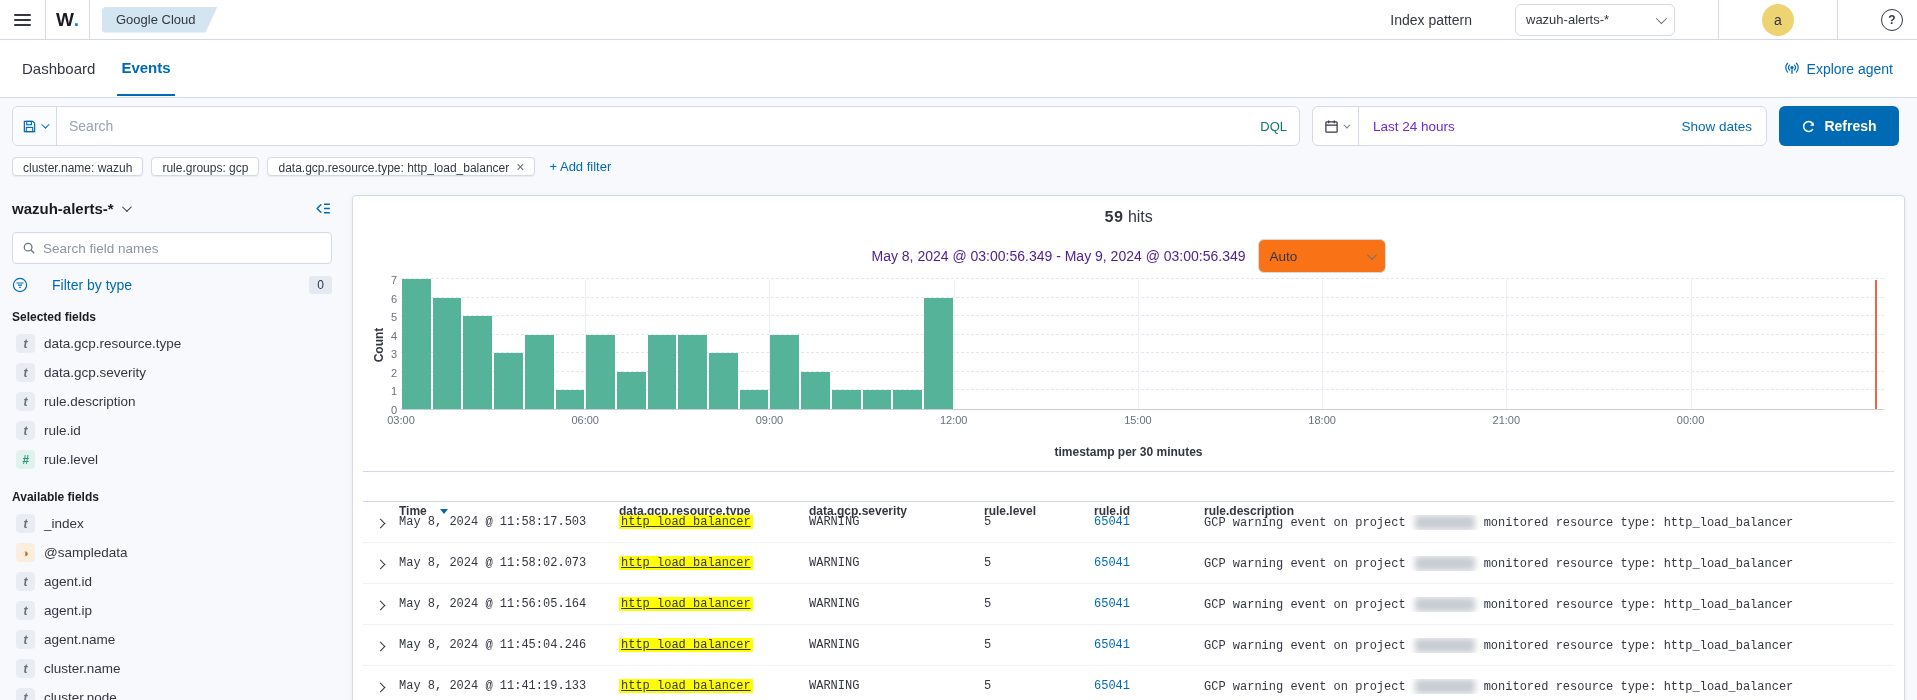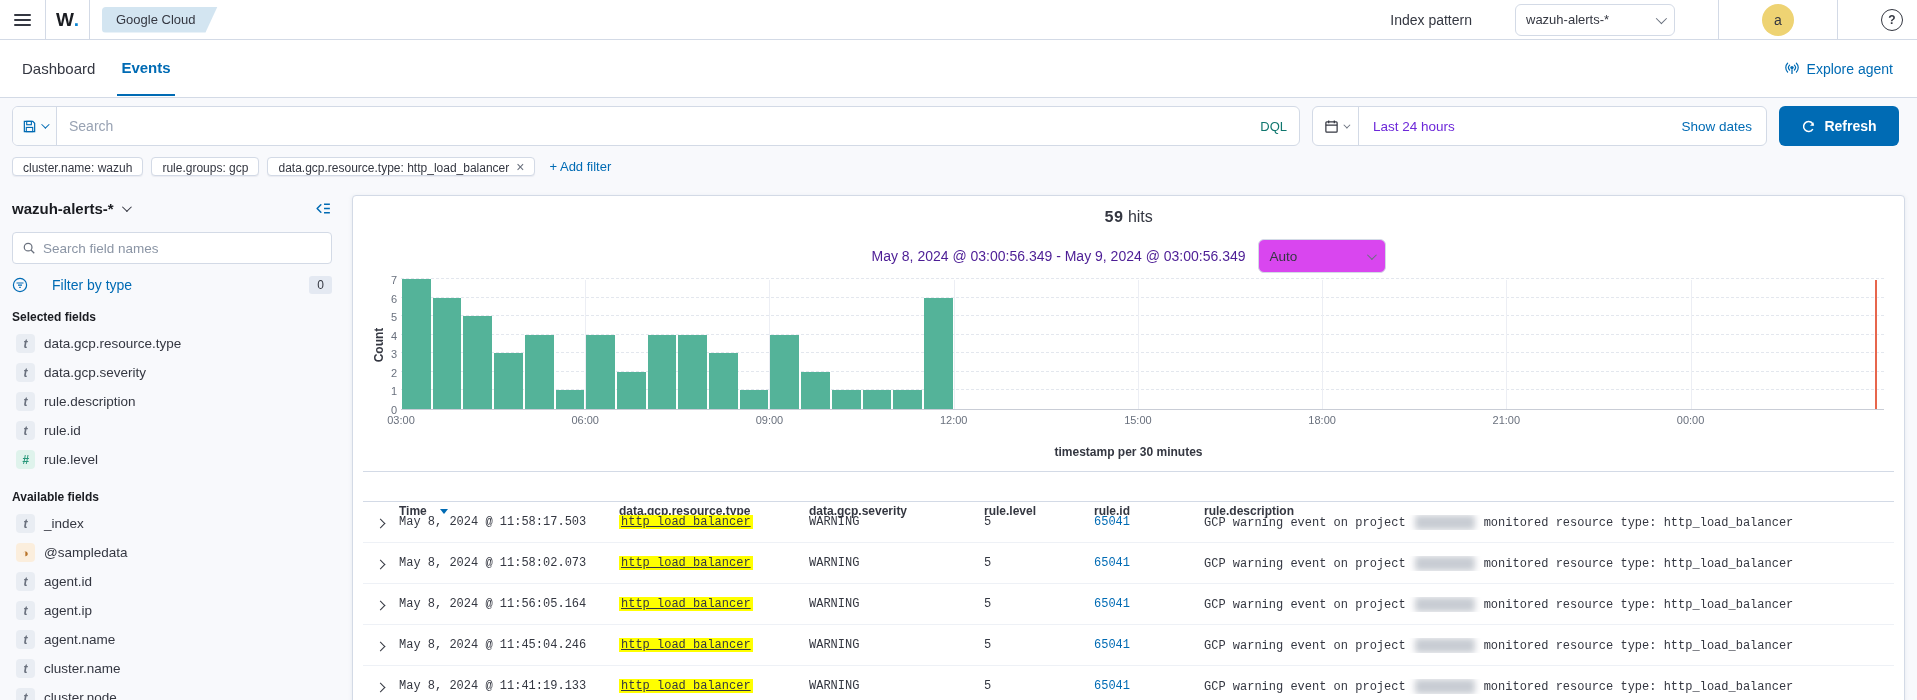--- a/index.html
+++ b/index.html
@@ -99,21 +99,21 @@
   .fname { font-size:13.5px; color:#343741; }
 
   
   .card { position:absolute; top:195px; left:352px; width:1553px; height:520px; background:#fff;
           border:1px solid #d3dae6; border-radius:4px; box-shadow:0 1px 4px rgba(152,162,179,.18);
           padding:8px 10px; }
   .hits-row { text-align:center; font-size:16px; margin-top:4px; }
   .hits-row b { font-weight:bold;font-family:Liberation Mono, monospace; }
   .range-row { margin-top:12px; display:flex; align-items:center; justify-content:center; gap:12px; }
   .range-lbl { font-size:14px; color:#4c1d95; }
-  .int-select { width:128px; height:34px; border:1px solid #d3dae6; border-radius:6px; background:#d946ef;
+  .int-select { width:128px; height:34px; border:1px solid #d3dae6; border-radius:6px; background:#f97316;
                 display:flex; align-items:center; padding:0 11px; font-size:13.5px; cursor:pointer; }
   .int-select .chev { margin-left:auto; width:7px; height:7px; }
 
   
   .chart { position:relative; height:152px; margin-top:7px; }
   .count-label { position:absolute; left:16px; top:65px; transform:translate(-50%,-50%) rotate(-90deg);
                  font-size:12px; font-weight:bold; color:#343741; }
   .yaxis { position:absolute; left:0; top:0; width:34px; height:130px; }
   .ytick { position:absolute; right:0; font-size:11px; color:#69707d; }
   .plot { position:absolute; left:38px; right:10px; top:0; height:130px; border-bottom:1px solid #c9cdd6; }

